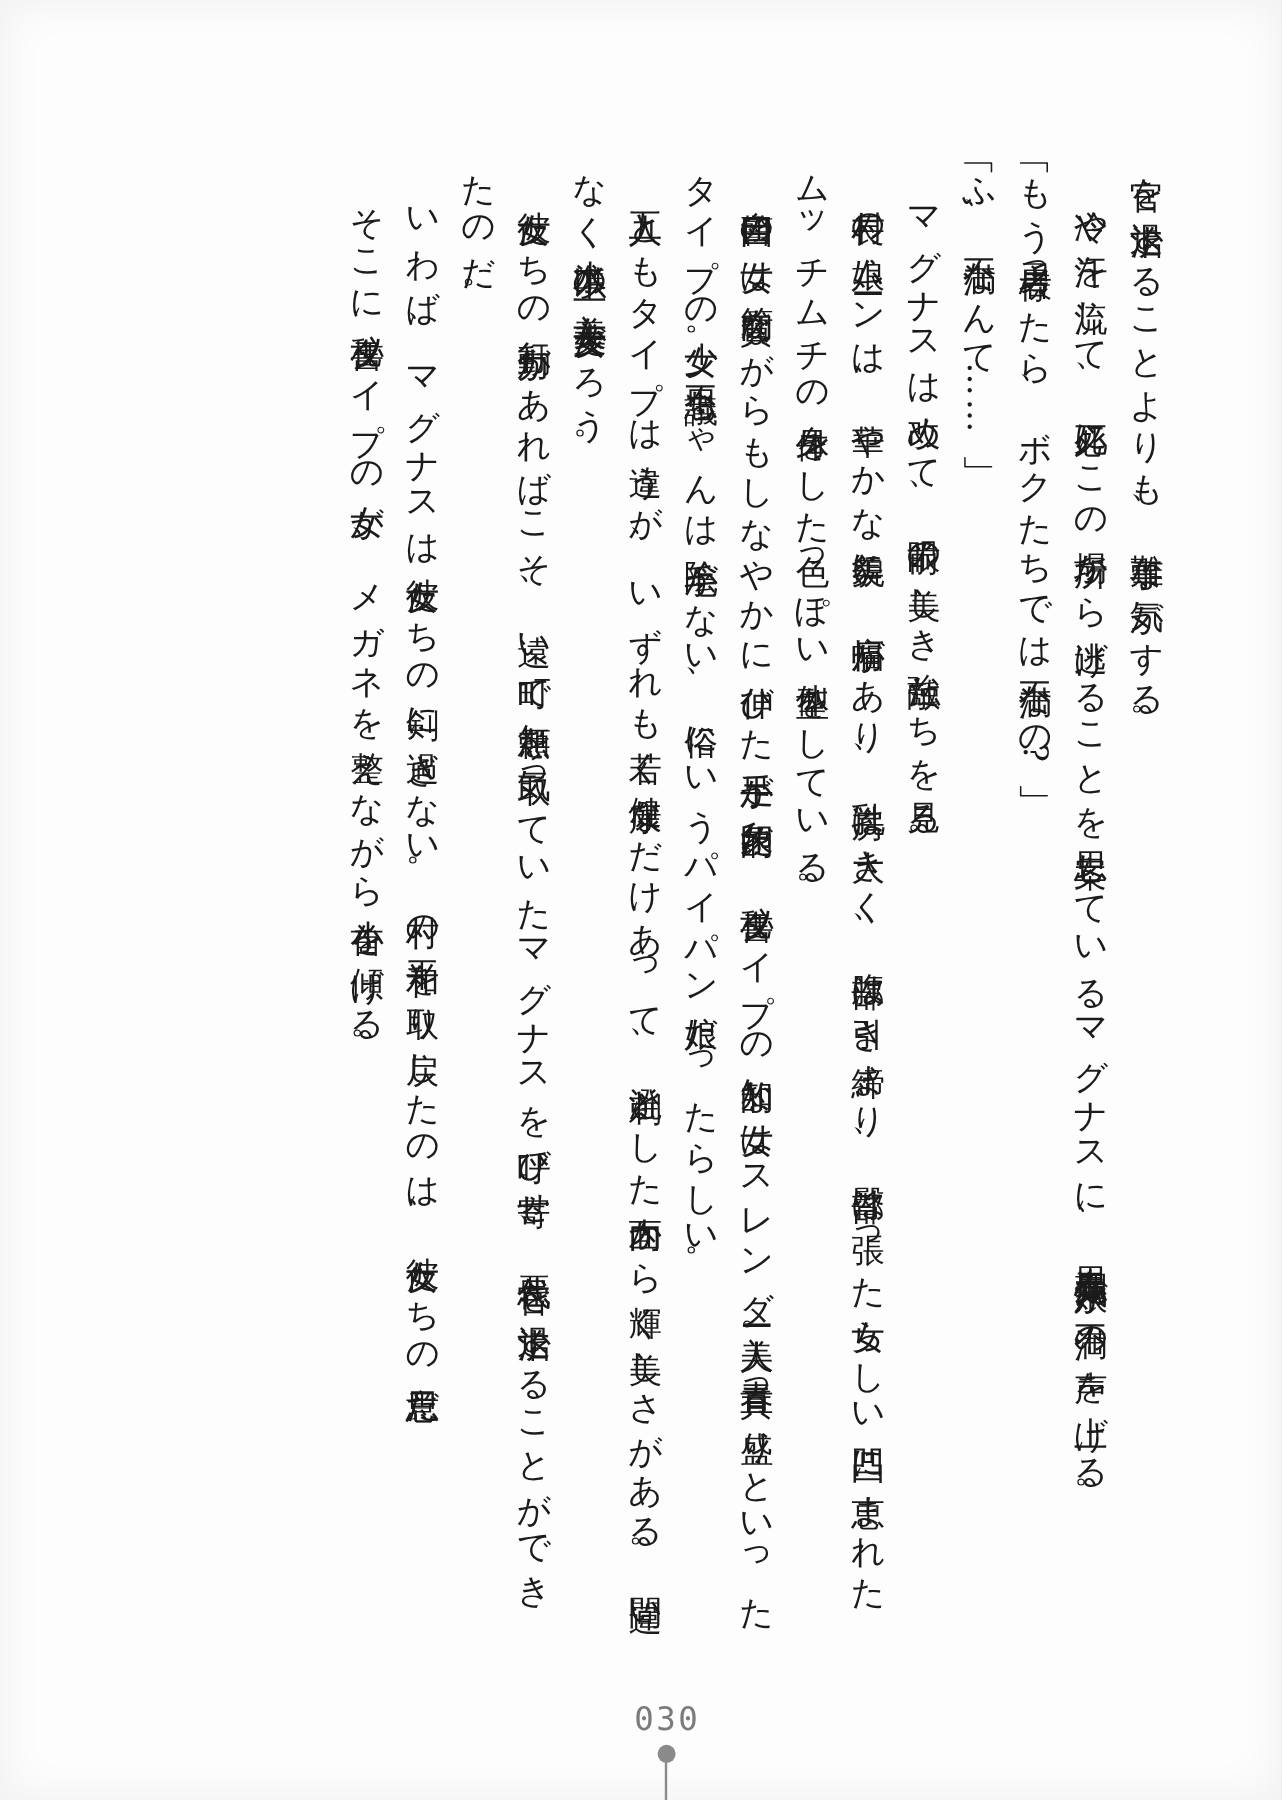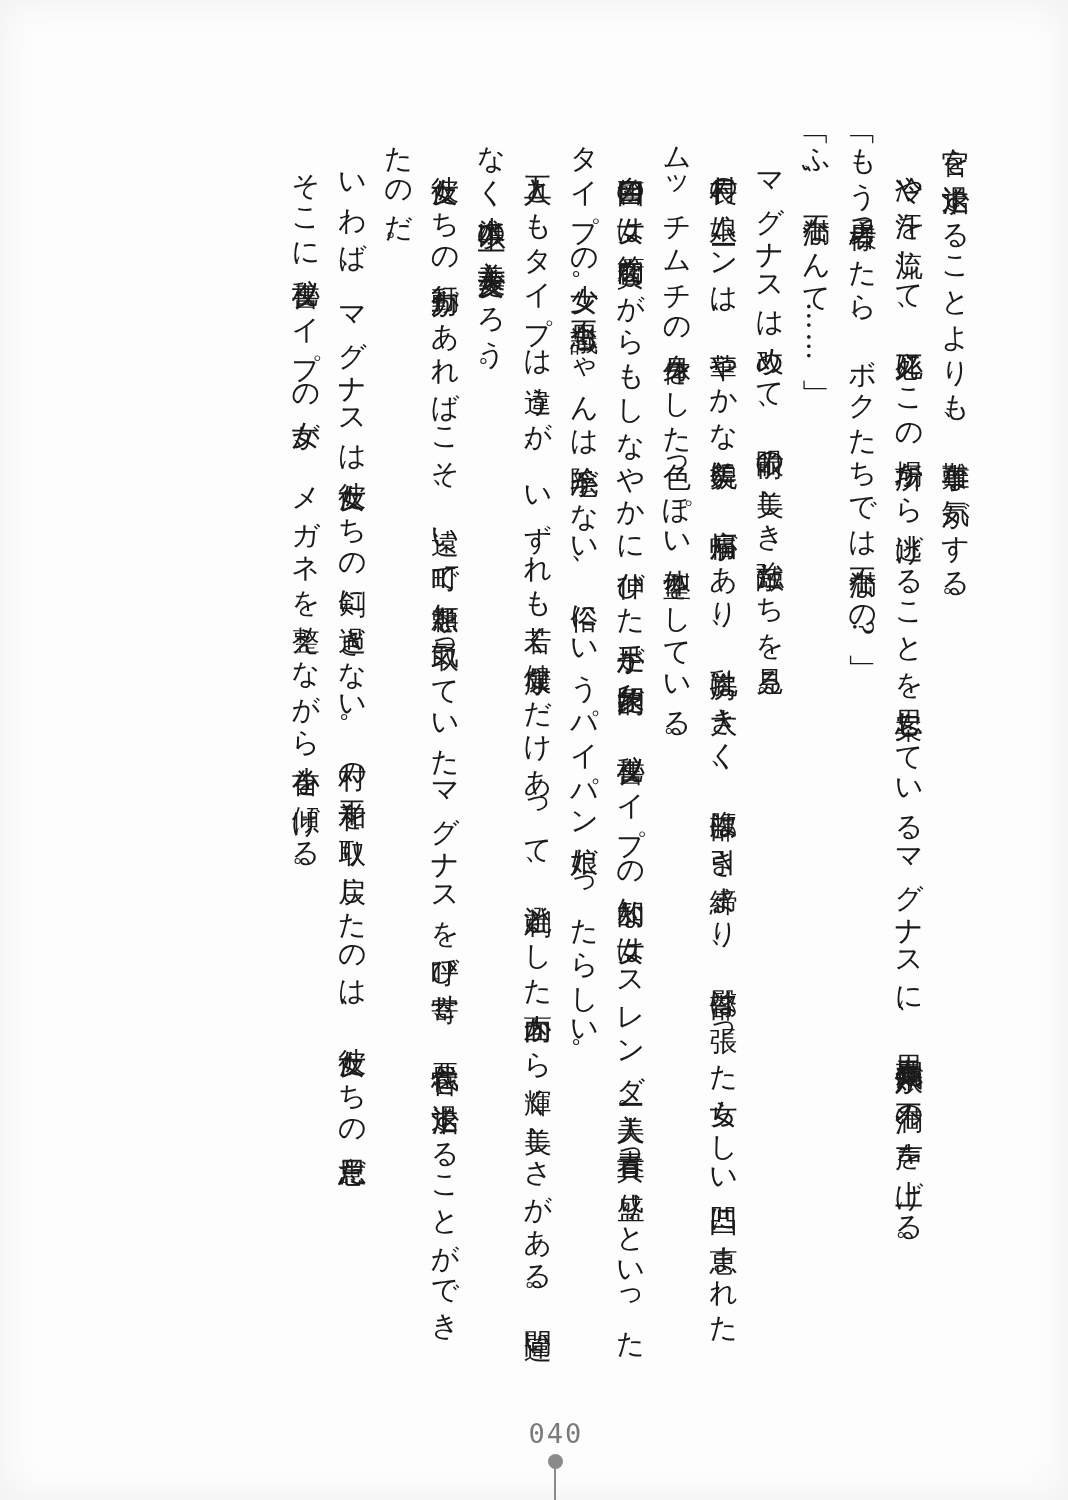--- a/index.html
+++ b/index.html
@@ -81,18 +81,18 @@
     <p>「ふ、不満なんて……」</p>
     <p class="indent">マグナスは改めて、眼前の美しき強敵たちを見る。</p>
     <p class="indent">村長の娘ムーンは、華やかな美貌に、肩幅があり、乳房は大きく、腹部は引き締まり、臀部は張った女らしい凹凸に恵まれたムッチムチの身体をした色っぽい体型をしている。</p>
     <p class="indent">自警団の女は筋肉質ながらもしなやかに伸びた手足が印象的だ。秘書タイプの知的な女はスレンダー美人。青春真っ盛りといったタイプの少女。不思議ちゃんは陰毛がない、俗にいうパイパン娘だったらしい。</p>
     <p class="indent">五人ともタイプは違うが、いずれも若く健康なだけあって、溌剌とした内面から輝く美しさがある。間違いなく水準以上の美女美少女だろう。</p>
     <p class="indent">彼女たちの行動力があればこそ、遠い町で無頼を気取っていたマグナスを呼び寄せ、悪代官を退治することができたのだ。</p>
     <p class="indent">いわば、マグナスは彼女たちの剣に過ぎない。村の平和を取り戻したのは、彼女たちの意思だ。</p>
     <p class="indent">そこに秘書タイプの女が、メガネを整えながら小首を傾げる。</p>
   </div>
 
-  <div class="page-number">040</div>
+  <div class="page-number">030</div>
 
   <div class="ornament-circle"></div>
   <div class="ornament-line"></div>
 
 </div>
 
 </body></html>

